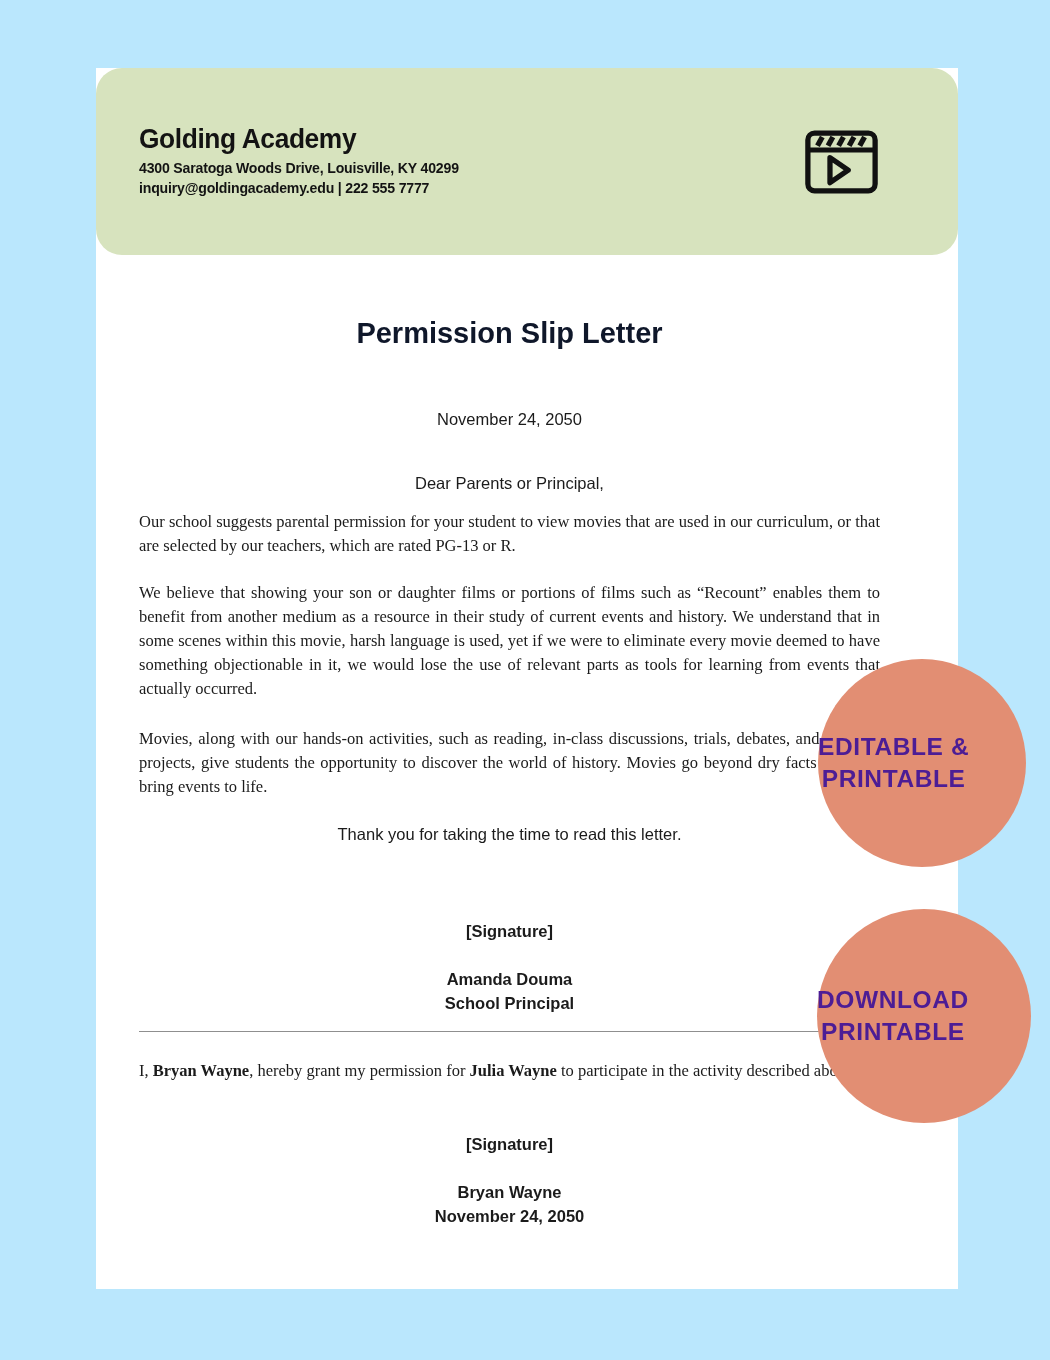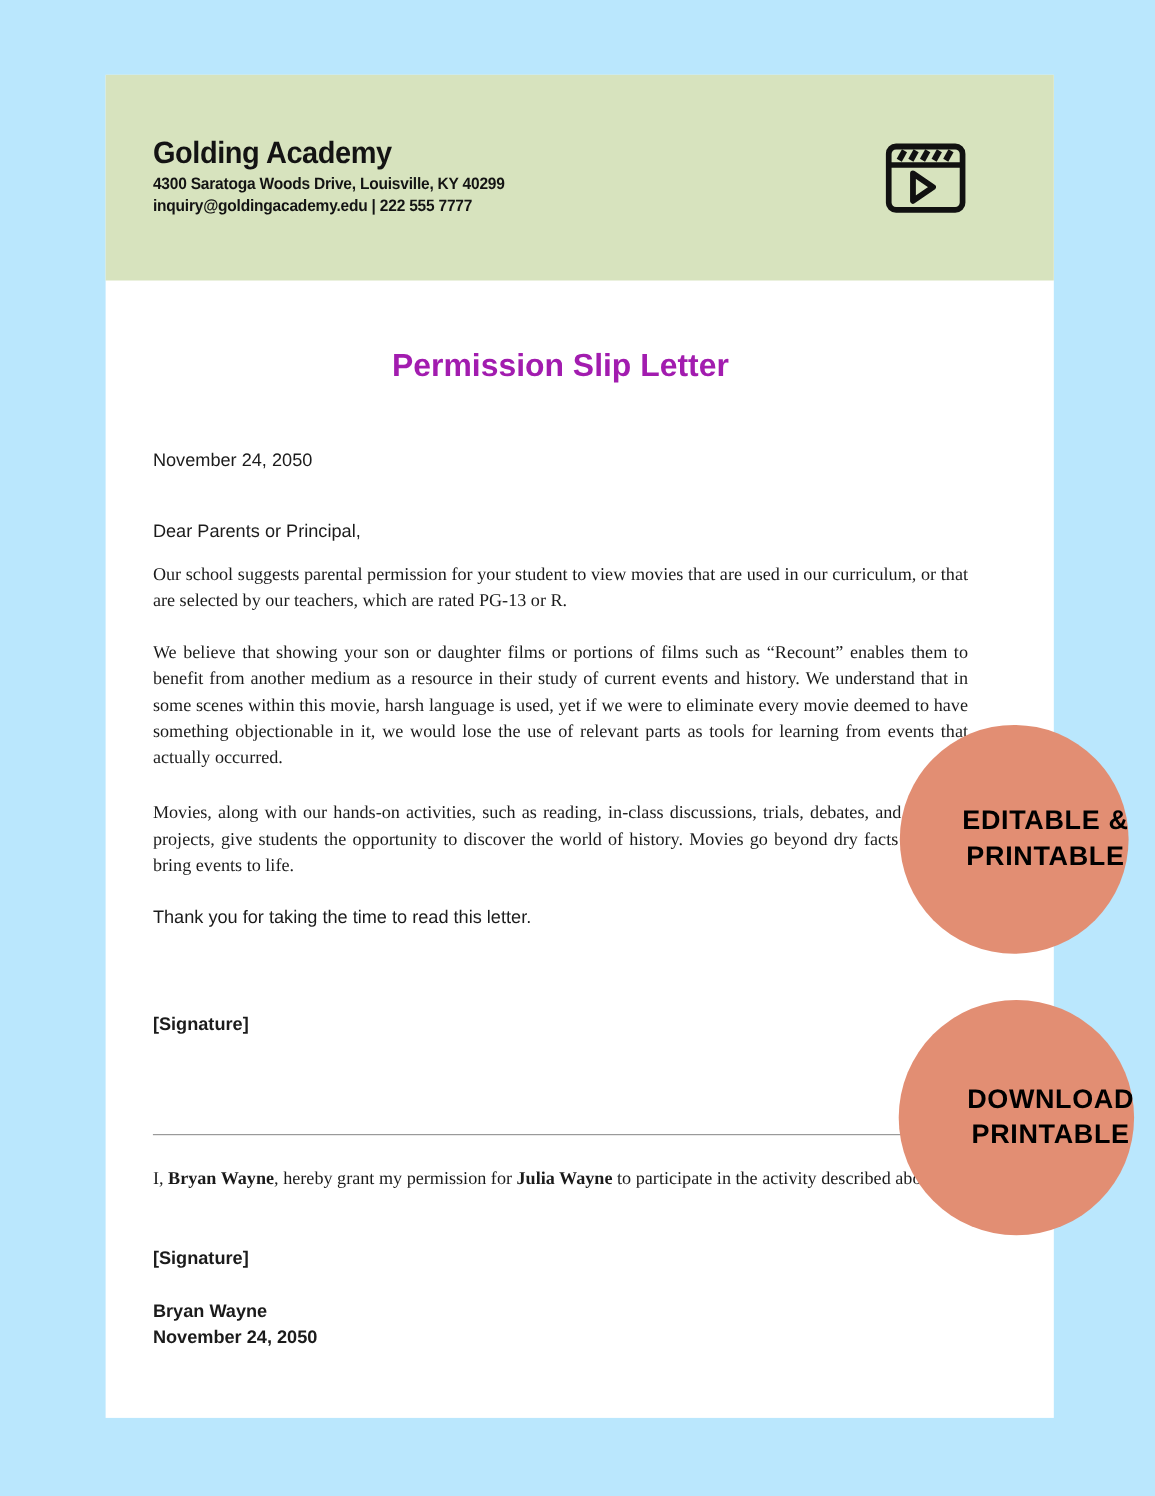--- a/index.html
+++ b/index.html
@@ -49,58 +49,59 @@
     position: absolute;
     left: 709px; top: 62px;
     width: 73px; height: 64px;
   }
   .blk {
     position: absolute;
     left: 43px;
     width: 741px;
     font-size: 16.5px;
     line-height: 24px;
+    text-align: center;
   }
   .title {
     text-align: center;
     font-size: 29px;
     font-weight: bold;
     line-height: 34px;
-    color: #a21caf;
+    color: #0f172a;
   }
   .just { text-align: justify; font-family: Liberation Serif, serif; }
   .b { font-weight: bold; }
   .rule {
     position: absolute;
     left: 43px; top: 963px;
     width: 741px; height: 0;
     border-top: 1.6px solid #8f8f8f;
   }
   .badge {
     position: absolute;
     border-radius: 50%;
     display: flex;
     align-items: center;
-    justify-content: flex-end;
+    justify-content: flex-start;
     text-align: center;
-    color: #000000;
+    color: #4c1d95;
     font-weight: bold;
     font-size: 24.5px;
     line-height: 32px;
     letter-spacing: 0.6px;
   }
   .badge-1 { left: 818px; top: 659px; width: 208px; height: 208px; }
   .badge-2 { left: 817px; top: 909px; width: 214px; height: 214px; }
 </style>
 </head>
 <body style="background: rgb(186, 231, 253);">
 
 <div class="page">
 
-  <div class="letter-header" style="background: rgb(215, 227, 190);">
+  <div class="letter-header" style="background: rgb(215, 227, 190); border-radius: 26px;">
     <div class="header-text">
       <div class="school-name">Golding Academy</div>
       <div class="school-sub">
         <div>4300 Saratoga Woods Drive, Louisville, KY 40299</div>
         <div>inquiry@goldingacademy.edu | 222 555 7777</div>
       </div>
     </div>
     <svg class="header-icon" viewBox="0 0 76 66" fill="none" xmlns="http://www.w3.org/2000/svg">
       <rect x="3" y="3" width="70" height="60" rx="7" stroke="#111" stroke-width="5.5"></rect>
       <line x1="4" y1="20.5" x2="72" y2="20.5" stroke="#111" stroke-width="5"></line>
@@ -123,20 +124,24 @@
 
   <div class="blk just" style="top:513px">We believe that showing your son or daughter films or portions of films such as “Recount” enables them to benefit from another medium as a resource in their study of current events and history. We understand that in some scenes within this movie, harsh language is used, yet if we were to eliminate every movie deemed to have something objectionable in it, we would lose the use of relevant parts as tools for learning from events that actually occurred.</div>
 
   <div class="blk just" style="top:659px">Movies, along with our hands-on activities, such as reading, in-class discussions, trials, debates, and research projects, give students the opportunity to discover the world of history. Movies go beyond dry facts and help bring events to life.</div>
 
   <div class="blk" style="top:754px">Thank you for taking the time to read this letter.</div>
 
 
   <div class="blk b" style="top:851px">[Signature]</div>
 
+  <div class="blk" style="top:899px">
+    <div class="b">Amanda Douma</div>
+    <div class="b">School Principal</div>
+  </div>
 
   <div class="rule"></div>
 
   <div class="blk just" style="top:991px"><span>I, </span><span class="b">Bryan Wayne</span><span>, hereby grant my permission for </span><span class="b">Julia Wayne</span><span> to participate in the activity described above.</span></div>
 
   <div class="blk b" style="top:1064px">[Signature]</div>
 
   <div class="blk" style="top:1112px">
     <div class="b">Bryan Wayne</div>
     <div class="b">November 24, 2050</div>

